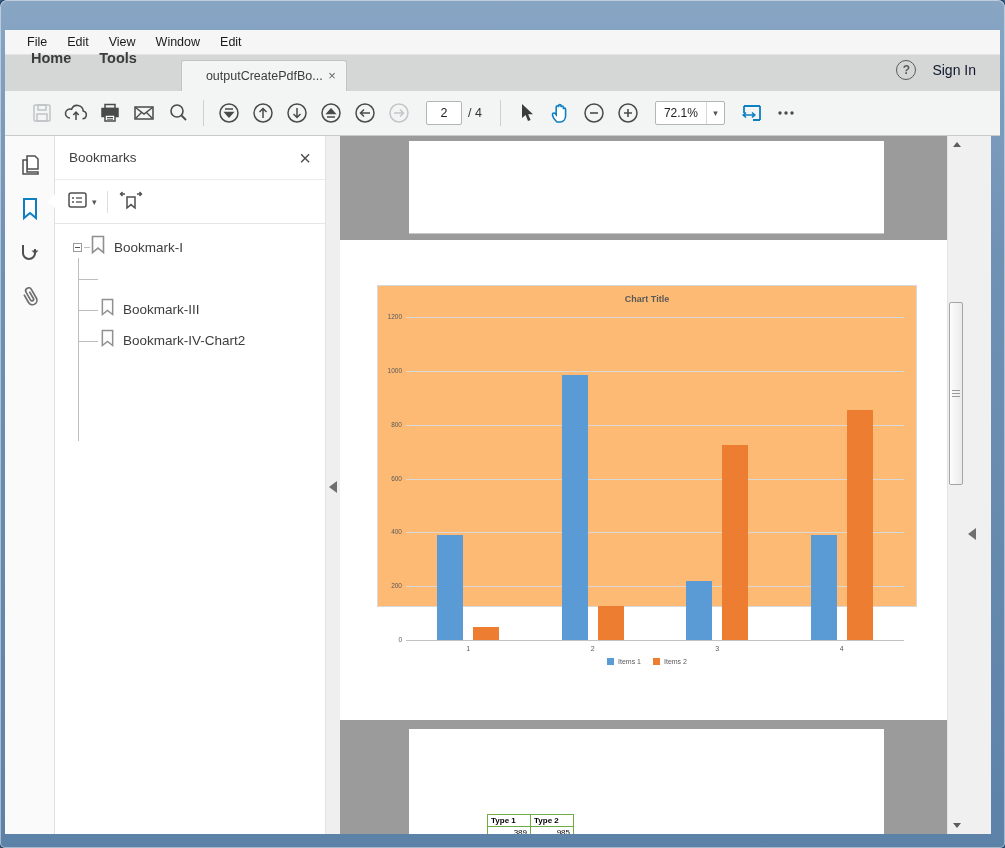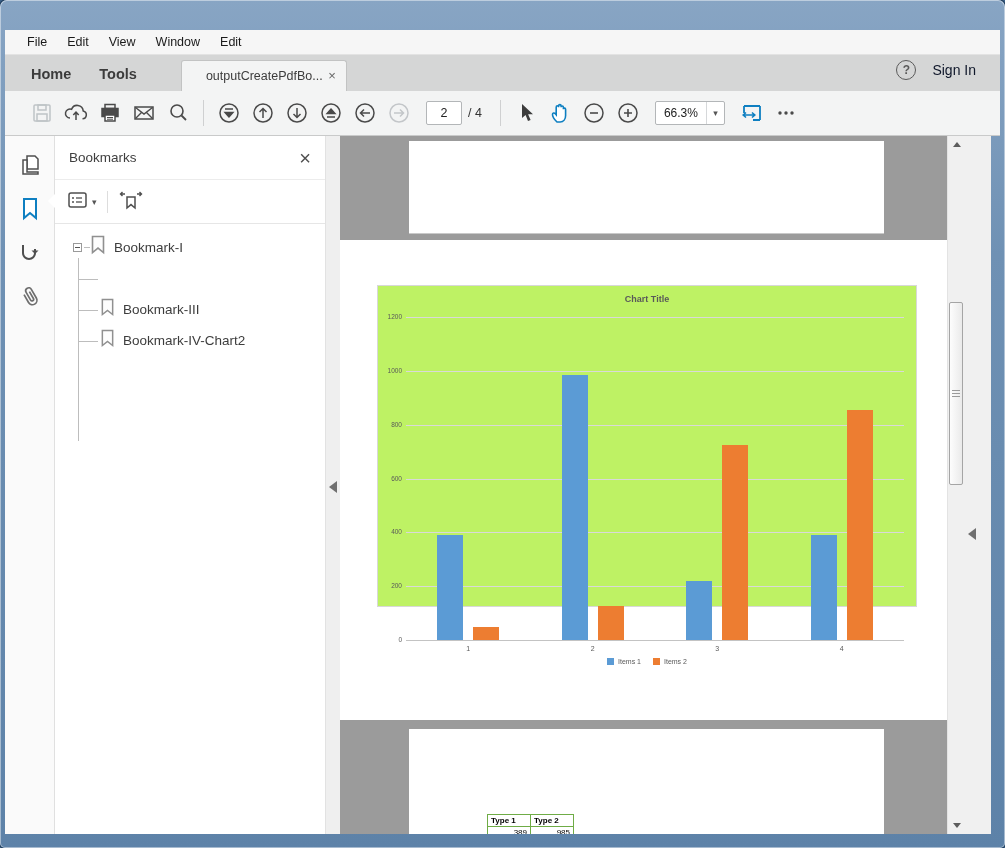--- a/index.html
+++ b/index.html
@@ -21,21 +21,21 @@
     text-shadow:0 1px 1px rgba(0,0,0,.55); margin-left:1px; }
   .win-btn.minimize,.win-btn.maximize { width:29px; }
   .win-btn.close { width:46px; background:linear-gradient(180deg,#f0b09b 0%,#d97653 45%,#c14f2b 50%,#d3714c 100%); border-color:#6e2918; font-size:13px; }
   
   .menubar { position:absolute; top:30px; left:5px; right:5px; height:25px; background:#f6f6f6;
     display:flex; align-items:center; padding-left:12px; border-bottom:1px solid #e3e3e3; }
   .menu-item { font-size:12.5px; color:#1a1a1a; padding:4px 10px; }
   
   .tabbar { position:absolute; top:55px; left:5px; right:5px; height:36px; background:#d5d6d6;
     display:flex; align-items:flex-end; }
-  .nav-tab { font-size:14.5px; font-weight:bold; color:#3c3c3c; padding:8px 14px 9px; }
+  .nav-tab { font-size:14.5px; font-weight:bold; color:#3c3c3c; padding:8px 14px 25px; }
   .nav-tab.home { margin-left:12px; }
   .doc-tab { margin-left:30px; height:31px; width:166px; background:#f3f4f4; border:1px solid #c2c3c3; border-bottom:none;
     border-radius:3px 3px 0 0; display:flex; align-items:center; padding:0 10px 0 24px; }
   .doc-tab-label { font-size:12.5px; color:#3c3c3c; white-space:nowrap; overflow:hidden; flex:1; }
   .doc-tab-close { font-size:13px; color:#666; margin-left:6px; line-height:10px; }
   .tabbar-right { margin-left:auto; display:flex; align-items:center; gap:16px; padding:0 24px 6px 0; align-self:center; }
   .help-circle { width:20px; height:20px; border:1.5px solid #5a5a5a; border-radius:50%; color:#5a5a5a;
     font-size:12px; font-weight:bold; display:flex; align-items:center; justify-content:center; }
   .sign-in { font-size:14px; color:#0f172a; }
   
@@ -73,21 +73,21 @@
   .gutter { width:15px; background:#efefef; border-left:1px solid #e2e2e2; position:relative; }
   .collapse-arrow { position:absolute; top:345px; left:3px; width:0; height:0;
     border-top:6px solid transparent; border-bottom:6px solid transparent; border-right:8px solid #6f6f6f; }
   
   .docpane { width:607px; background:#9b9b9b; position:relative; overflow:hidden; }
   .pdf-page { position:absolute; background:#fff; }
   .page1 { left:69px; width:475px; top:5px; height:92px; box-shadow:0 1px 0 #c9c9c9; }
   .page2 { left:0; width:607px; top:104px; height:480px; }
   .page3 { left:69px; width:475px; top:593px; height:107px; overflow:hidden; }
   
-  .chartbox { position:absolute; left:37px; top:45px; width:540px; height:322px; border:1px solid #d8d8d8; background:#bef264; }
+  .chartbox { position:absolute; left:37px; top:45px; width:540px; height:322px; border:1px solid #d8d8d8; background:#fdba74; }
   .chart-title { position:absolute; top:8px; left:0; right:0; text-align:center; font-size:9px; font-weight:bold; color:#595959; }
   .gridline { position:absolute; left:28px; width:498px; height:1px; background:#d9d9d9; }
   .gridline.zero { background:#c3c3c3; }
   .ytick { position:absolute; width:24px; text-align:right; font-size:6.5px; color:#595959; }
   .xtick { position:absolute; text-align:center; font-size:7px; color:#595959; width:40px; }
   .bar { position:absolute; width:26px; }
   .legend { position:absolute; left:0; right:0; display:flex; justify-content:center; gap:12px; align-items:center; }
   .legend-item { display:flex; align-items:center; gap:4px; font-size:7px; color:#595959; }
   .legend-swatch { width:7px; height:7px; }
   
@@ -259,21 +259,21 @@
     </div>
     <div class="tool-btn">
       <span>
           <svg width="24" height="24" viewBox="0 0 24 24">
             <circle cx="12" cy="12" r="9" fill="none" stroke="#4a4a4a" stroke-width="1.5"></circle>
             <path d="M8 12h8M12 8v8" stroke="#4a4a4a" stroke-width="1.6"></path>
           </svg>
         </span>
     </div>
     <div class="zoom-box">
-      <span class="zoom-value">66.3%</span>
+      <span class="zoom-value">72.1%</span>
       <span class="zoom-caret">▾</span>
     </div>
     <div class="tool-btn">
       <span>
           <svg width="24" height="24" viewBox="0 0 24 24">
             <path d="M4 5h16 M4 5v7 M20 5v14 M20 19h-7" fill="none" stroke="#0E7FC1" stroke-width="1.8"></path>
             <path d="M3 14h12 M6 11.5 3.2 14 6 16.5 M12 11.5 14.8 14 12 16.5" fill="none" stroke="#0E7FC1" stroke-width="1.6"></path>
           </svg>
         </span>
     </div>

